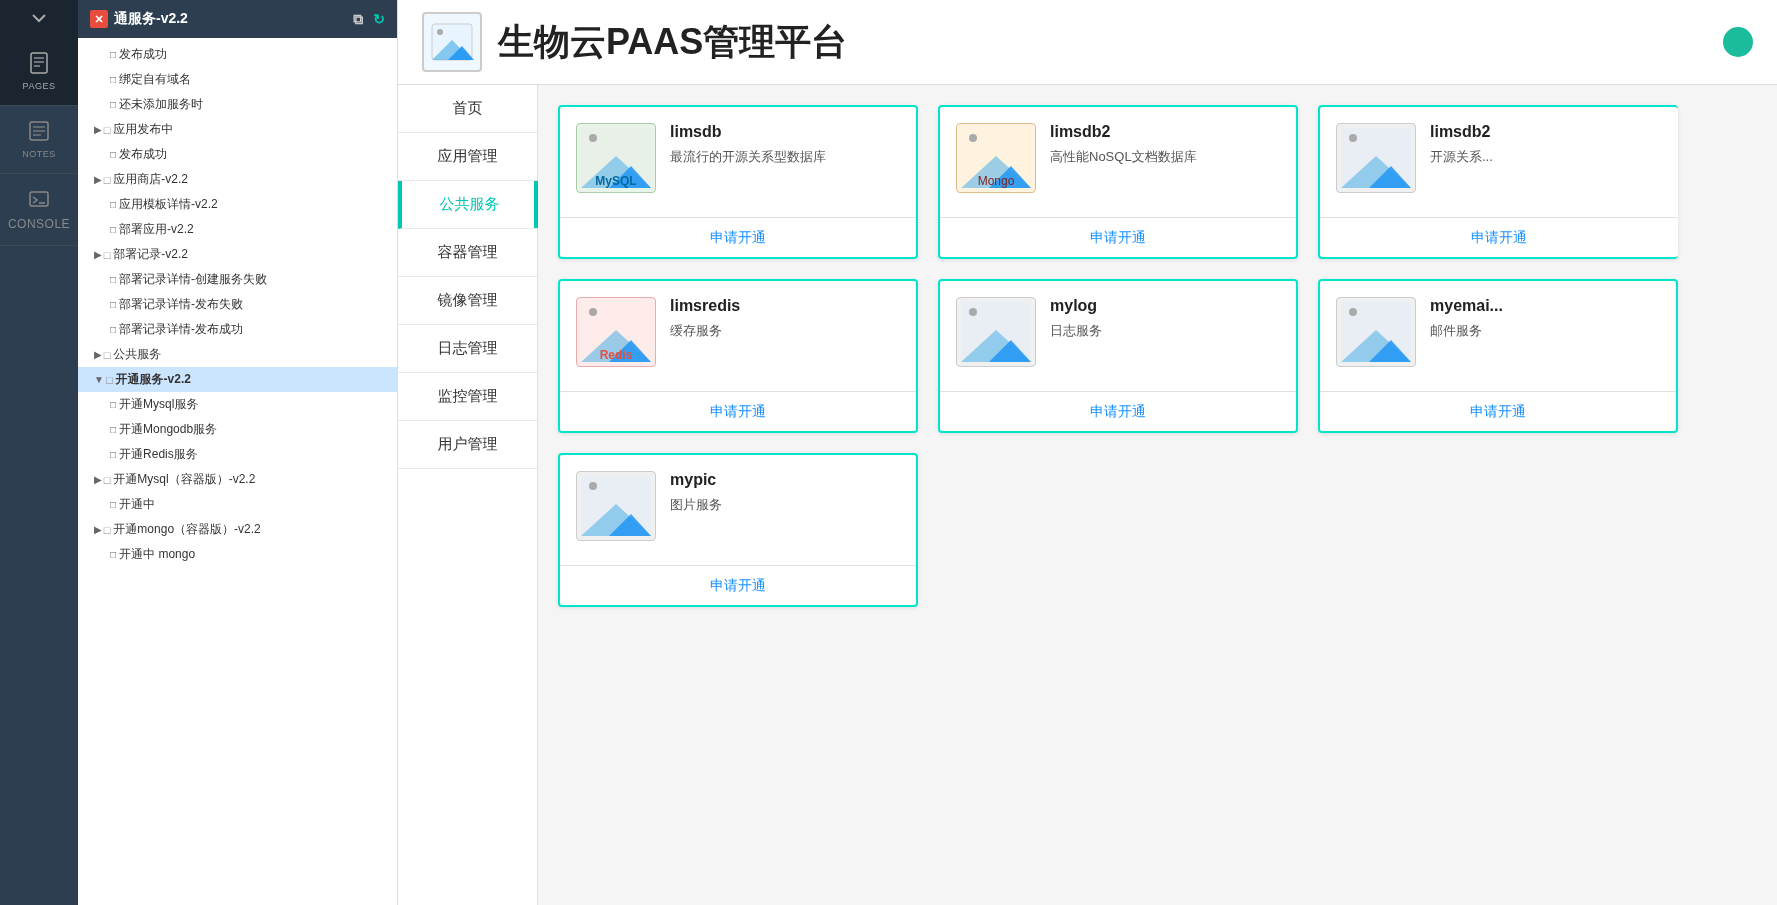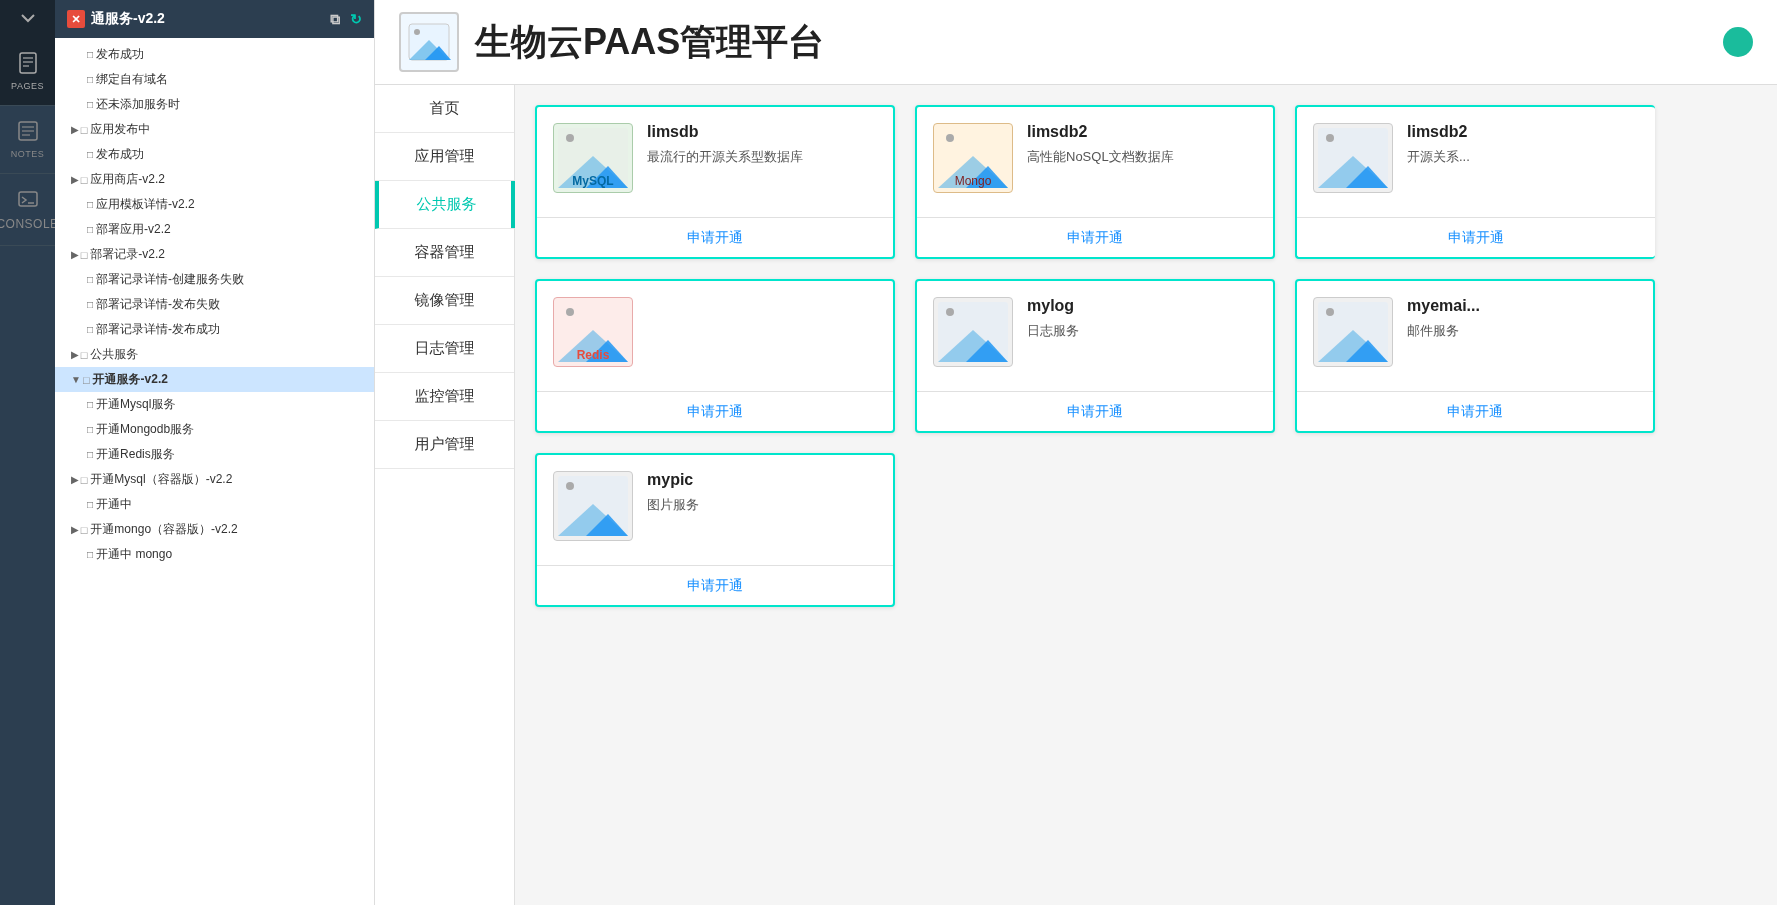--- a/index.html
+++ b/index.html
@@ -1,20 +1,20 @@
 <!DOCTYPE html>
 <html><head>
   <meta charset="utf-8">
   <style>
     * { box-sizing: border-box; margin: 0; padding: 0; }
     body { font-family: "Microsoft YaHei", "SimHei", sans-serif; display: flex; height: 905px; width: 1777px; overflow: hidden; background: #f0f0f0; }
 
     
     .icon-bar {
-      width: 55px;
+      width: 78px;
       background: #2c3e50;
       display: flex;
       flex-direction: column;
       align-items: center;
       padding-top: 0;
       flex-shrink: 0;
     }
     .icon-bar-top {
       width: 100%;
       background: #1a252f;
@@ -544,20 +544,24 @@
           <div class="card-top">
             <div class="card-icon badge-redis">
               <svg width="70" height="60" viewBox="0 0 70 60">
                 <rect width="70" height="60" fill="#fdecea" rx="3"></rect>
                 <circle cx="12" cy="10" r="4" fill="#aaa"></circle>
                 <polygon points="0,60 35,28 70,60" fill="#5ab4e8" opacity="0.6"></polygon>
                 <polygon points="28,60 50,38 70,60" fill="#2196f3" opacity="0.85"></polygon>
               </svg>
               <span class="card-icon-label redis-text">Redis</span>
             </div>
+            <div class="card-info">
+              <div class="card-name">limsredis</div>
+              <div class="card-desc">缓存服务</div>
+            </div>
           </div>
           <div class="card-action">
             <a>申请开通</a>
           </div>
         </div>
 
         <div class="service-card">
           <div class="card-top">
             <div class="img-icon">
               <svg width="70" height="60" viewBox="0 0 70 60">

